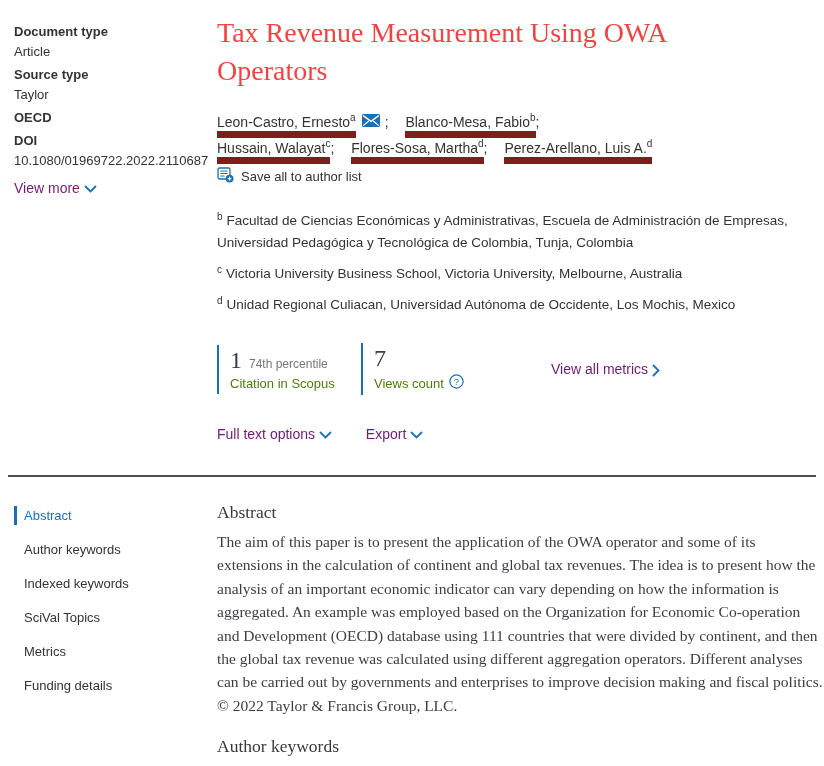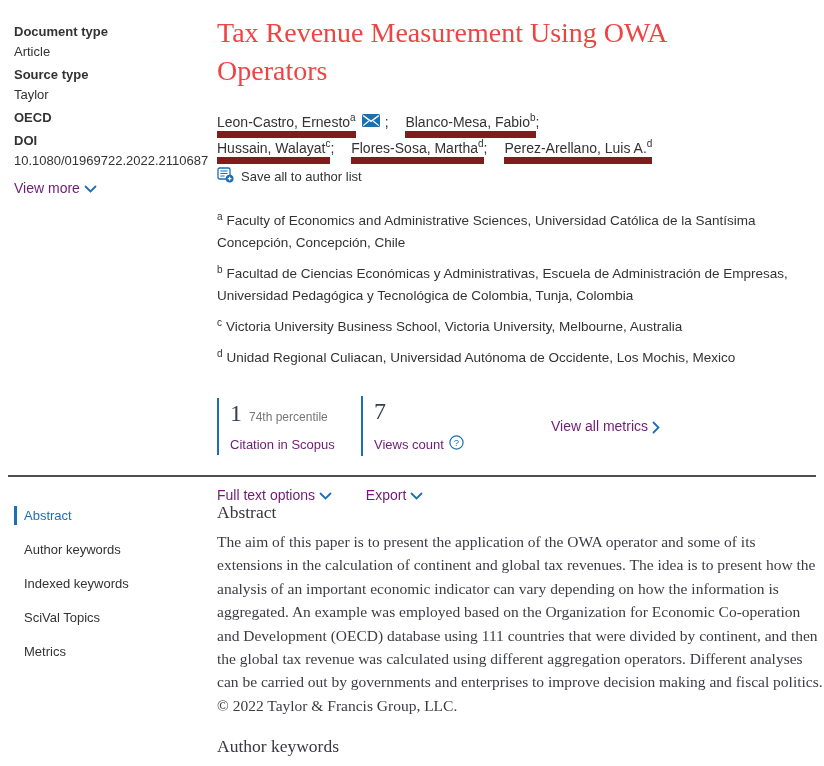--- a/index.html
+++ b/index.html
@@ -42,21 +42,21 @@
   .affiliations { margin-top: 24px; }
   .affiliation { font-size: 13.5px; line-height: 22px; margin-bottom: 9px; max-width: 607px; }
   .affiliation sup { margin-right: 4px; }
 
   
   .metrics { display: flex; align-items: center; margin-top: 27px; }
   .metric { border-left: 2px solid #1b6fb5; padding: 3px 0 3px 11px; margin-right: 26px; min-width: 118px; }
   .metric-top { display: flex; align-items: baseline; gap: 7px; }
   .metric-num { font-family: "Liberation Serif", serif; font-size: 24px; line-height: 24px; color: #333f4f; }
   .metric-pct { font-size: 12px; color: #767676; }
-  .metric-label { font-size: 13px; color: #701a75; margin-top: 12px; display: flex; align-items: center; gap: 5px; }
+  .metric-label { font-size: 13px; color: #4d7c0f; margin-top: 4px; display: flex; align-items: center; gap: 5px; }
   .view-all { font-size: 14px; margin-left: 46px; }
 
   
   .actions { margin-top: 31px; font-size: 14px; }
   .actions .link { margin-right: 30px; }
 
   
   .divider { position: absolute; left: 8px; right: 8px; top: 475px; border-top: 2px solid #4f4f4f; }
 
   
@@ -126,21 +126,20 @@
     <span><svg width="17" height="16" viewBox="0 0 17 16">
           <rect x="1" y="1" width="12" height="11" rx="1.5" fill="none" stroke="#1b6fb5" stroke-width="1.3"></rect>
           <path d="M3.4 4h7.2M3.4 6.5h7.2M3.4 9h4.2" stroke="#1b6fb5" stroke-width="1.1"></path>
           <circle cx="12.6" cy="11.6" r="3.9" fill="#1b6fb5"></circle>
           <path d="M12.6 9.8v3.6M10.8 11.6h3.6" stroke="#ffffff" stroke-width="1.2"></path>
         </svg></span>
     <span>Save all to author list</span>
   </div>
 
   <div class="affiliations">
-    <div class="affiliation"><sup>a</sup><span>Faculty of Economics and Administrative Sciences, Universidad Católica de la Santísima Concepción, Concepción, Chile</span></div>
     <div class="affiliation"><sup>b</sup><span>Facultad de Ciencias Económicas y Administrativas, Escuela de Administración de Empresas, Universidad Pedagógica y Tecnológica de Colombia, Tunja, Colombia</span></div>
     <div class="affiliation"><sup>c</sup><span>Victoria University Business School, Victoria University, Melbourne, Australia</span></div>
     <div class="affiliation"><sup>d</sup><span>Unidad Regional Culiacan, Universidad Autónoma de Occidente, Los Mochis, Mexico</span></div>
   </div>
 
   <div class="metrics">
     <div class="metric">
       <div class="metric-top">
         <span class="metric-num">1</span>
         <span class="metric-pct">74th percentile</span>
@@ -181,20 +180,21 @@
 </main>
 
 <div class="divider"></div>
 
 <ul class="section-nav">
   <li class="active">Abstract</li>
   <li>Author keywords</li>
   <li>Indexed keywords</li>
   <li>SciVal Topics</li>
   <li>Metrics</li>
+  <li>Funding details</li>
 </ul>
 
 <section class="article-body">
   <h2 class="section-heading">Abstract</h2>
   <p class="abstract-text">The aim of this paper is to present the application of the OWA operator and some of its extensions in the calculation of continent and global tax revenues. The idea is to present how the analysis of an important economic indicator can vary depending on how the information is aggregated. An example was employed based on the Organization for Economic Co-operation and Development (OECD) database using 111 countries that were divided by continent, and then the global tax revenue was calculated using different aggregation operators. Different analyses can be carried out by governments and enterprises to improve decision making and fiscal politics. © 2022 Taylor &amp; Francis Group, LLC.</p>
 
   <h2 class="section-heading">Author keywords</h2>
   <div class="keywords">
     <span>decision making;</span>
     <span>OWA operator;</span>

